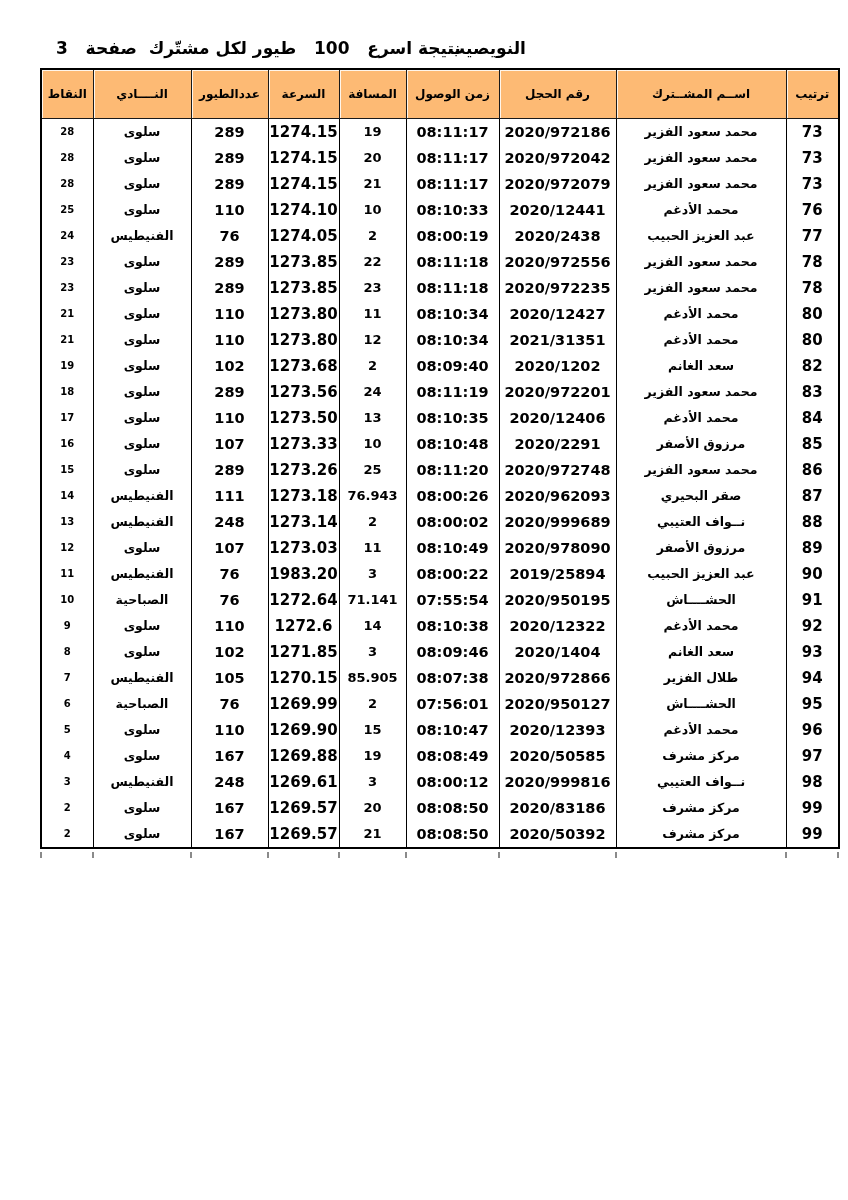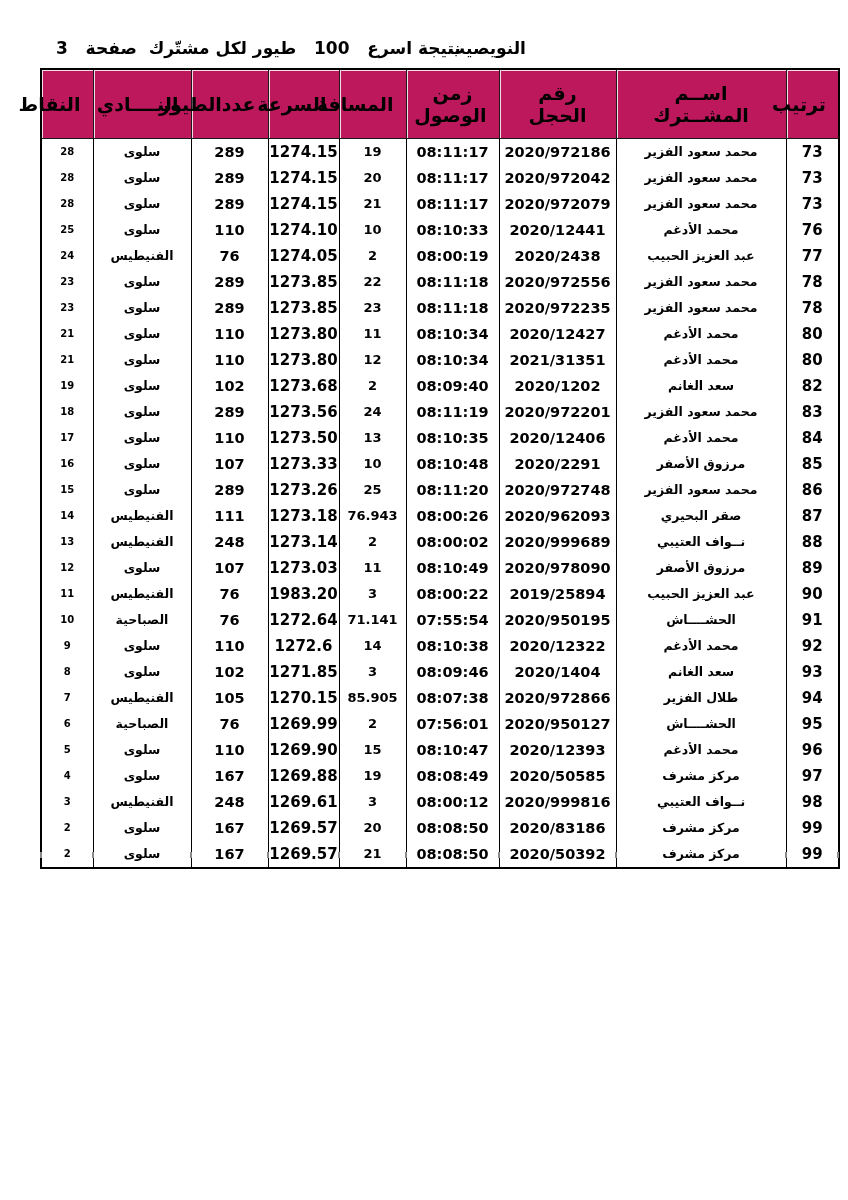--- a/index.html
+++ b/index.html
@@ -12,22 +12,22 @@
   .t-right{right:4px;}
   .t-center{left:420px;margin-left:28px;}
   .t-left{left:56px;}
 
   table.results{
     position:absolute;top:68px;left:40px;width:798px;
     border-collapse:collapse;table-layout:fixed;direction:rtl;
     border:2px solid #000;text-align:center;
   }
   table.results th{
-    height:40px;background:#be185d;border:1.5px solid #1a1a1a;
-    font-weight:bold;font-size:19px;padding:12px;vertical-align:middle;
+    height:40px;background:#fdba74;border:1.5px solid #1a1a1a;
+    font-weight:bold;font-size:12px;padding:4px;vertical-align:middle;
     box-shadow:inset 1px 1px 0 rgba(255,255,255,.85);
   }
   table.results td{
     height:26px;padding:0;line-height:26px;font-weight:bold;
     border-left:1.3px solid #000;border-right:1.3px solid #000;
     overflow:hidden;white-space:nowrap;
   }
   col.c-rank{width:53px}   col.c-name{width:170px}  col.c-ring{width:117px}
   col.c-arrival{width:93px} col.c-distance{width:67px} col.c-speed{width:71px}
   col.c-birds{width:77px}  col.c-club{width:98px}   col.c-points{width:52px}

